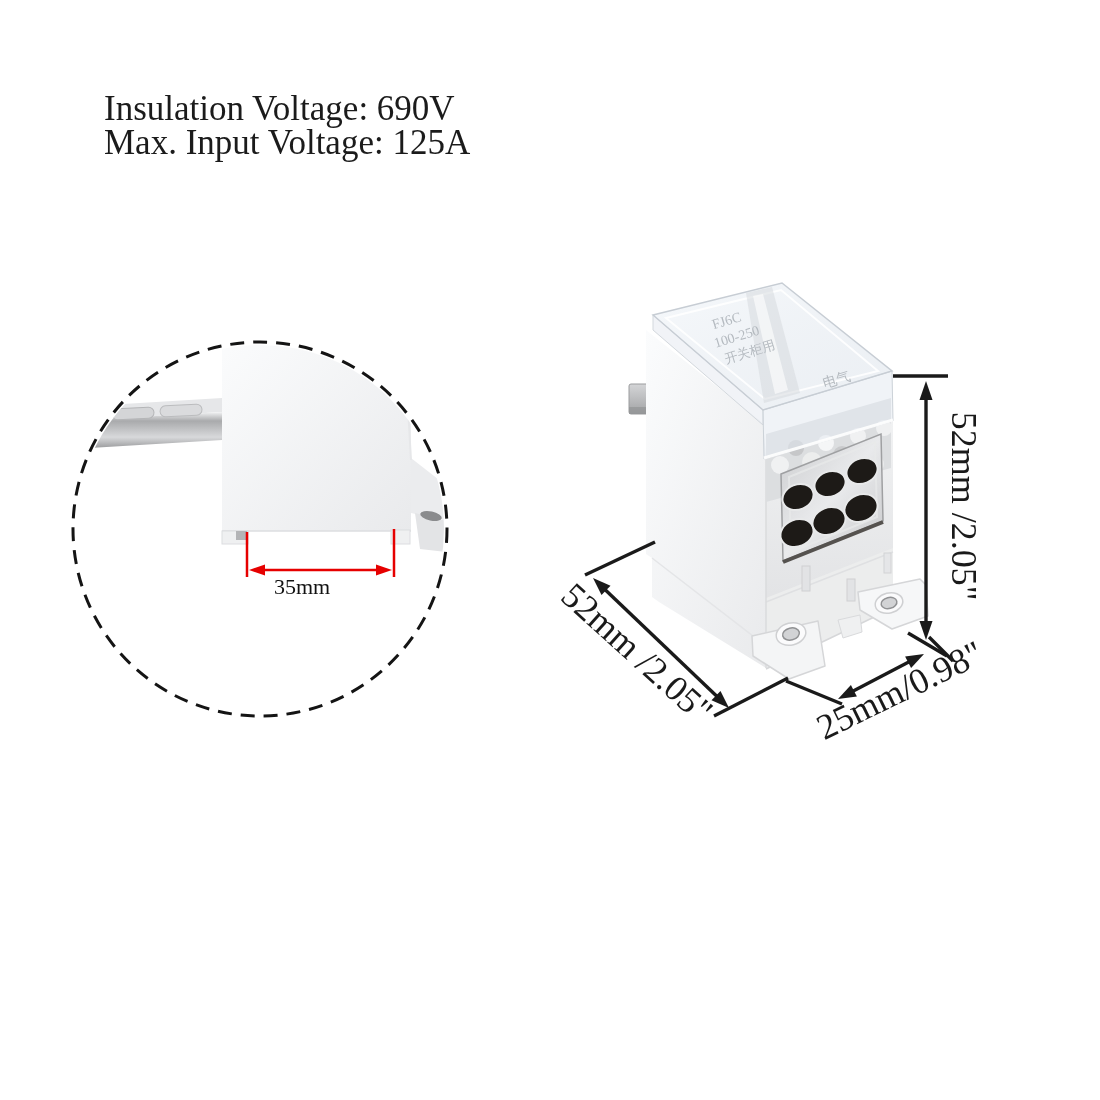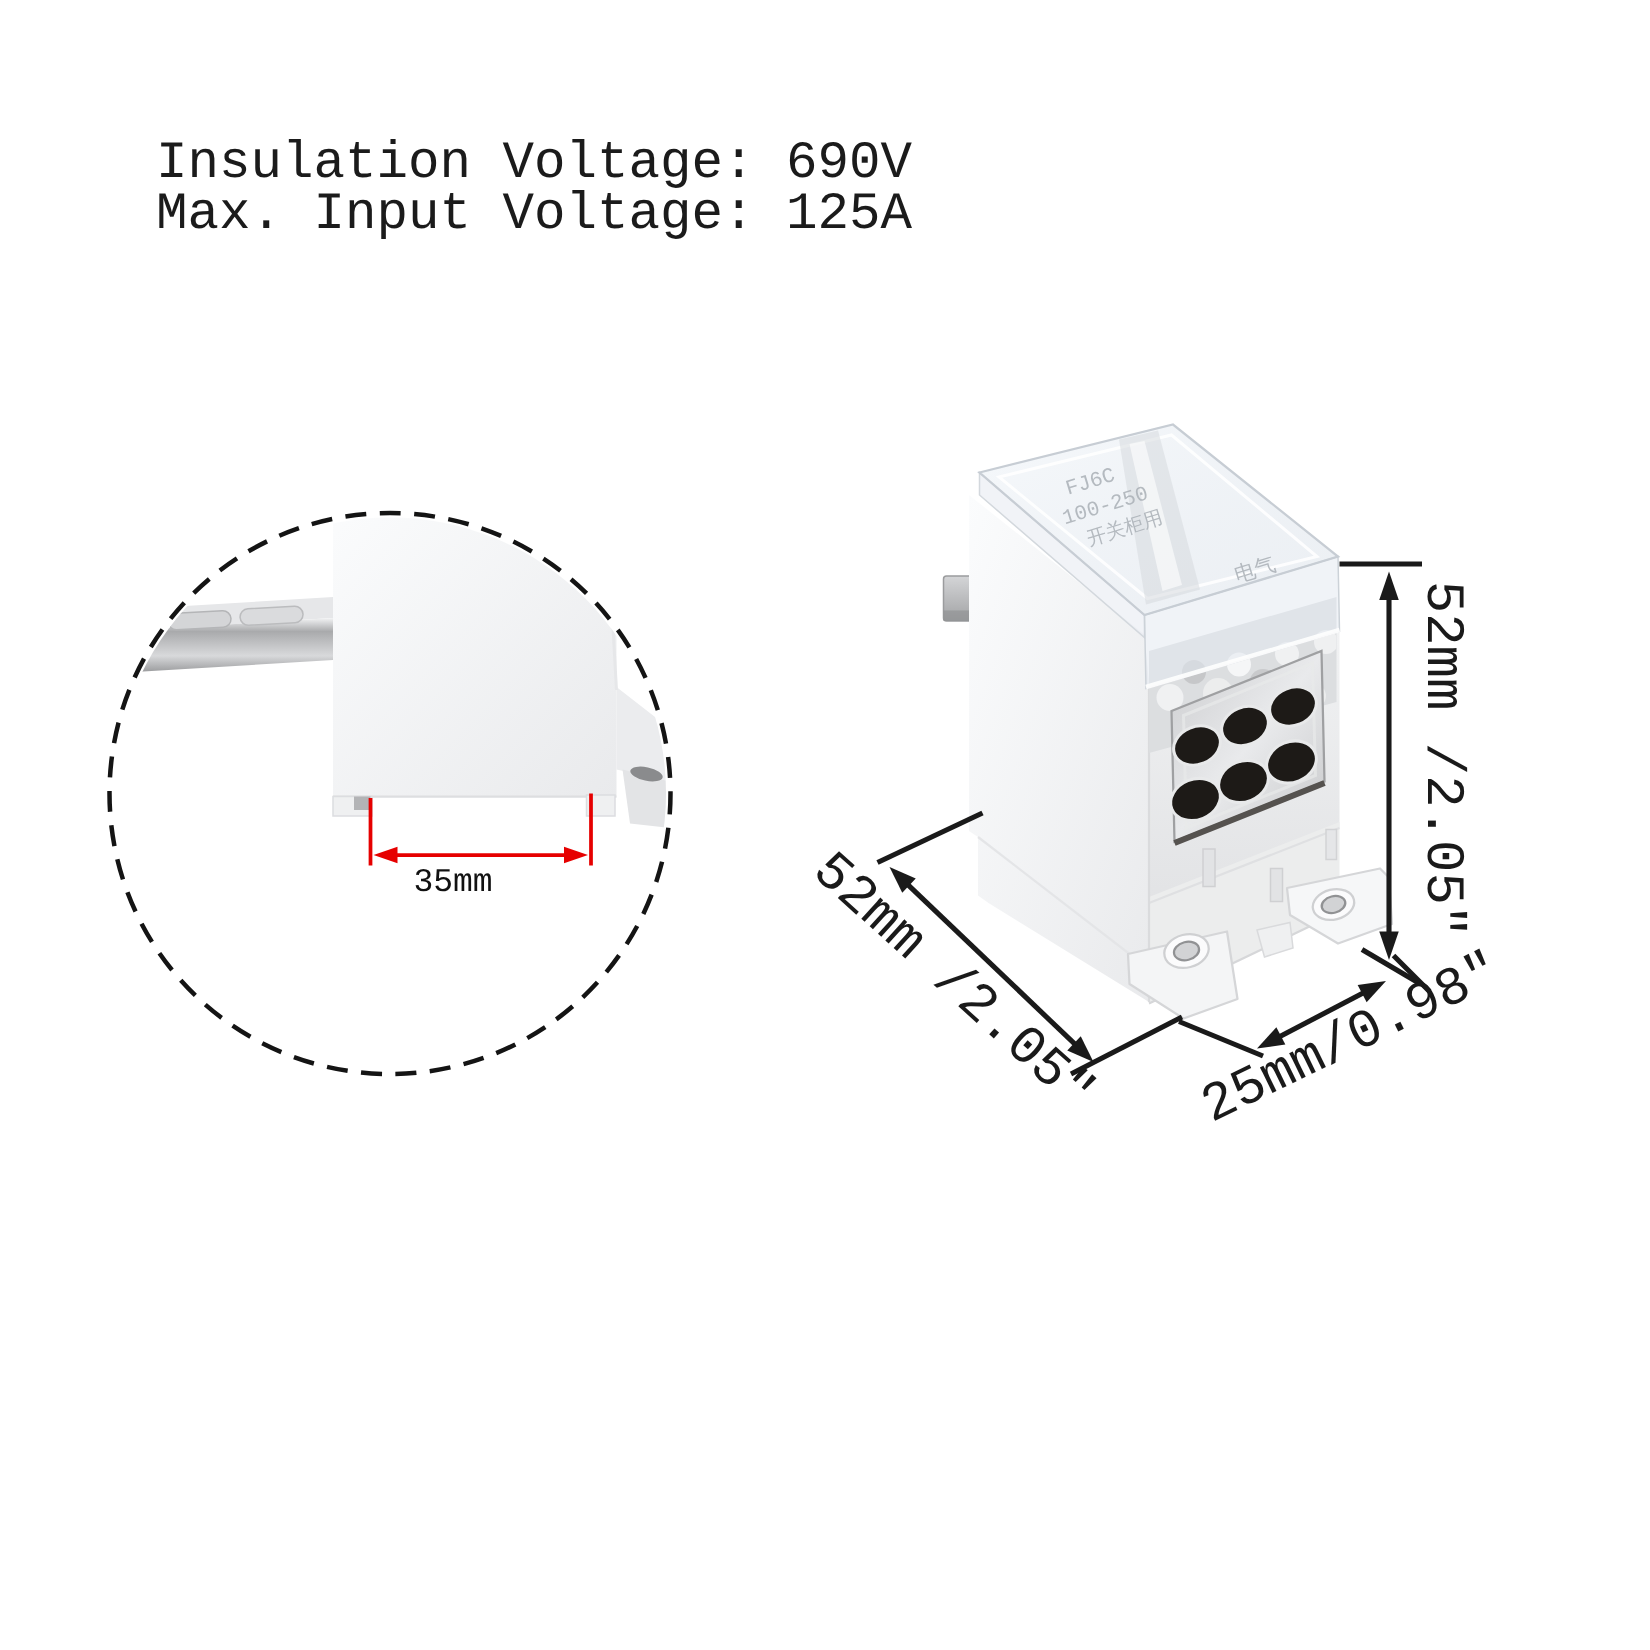--- a/index.html
+++ b/index.html
@@ -1,18 +1,18 @@
 <!DOCTYPE html>
 <html><head>
 <meta charset="utf-8">
 <style>
   html,body{margin:0;padding:0;background:#ffffff;}
   .canvas{
     position:relative;width:1100px;height:1100px;background:#ffffff;overflow:hidden;
-    font-family:Liberation Mono, monospace;
+    font-family:Liberation Serif, serif;
   }
   .spec-block{
     position:absolute;left:104px;top:92px;width:500px;
     font-size:35px;line-height:34px;color:#1b1b1b;text-align:left;
     letter-spacing:0px;white-space:nowrap;
   }
   svg{position:absolute;left:0;top:0;}
   .dim-label{font-size:36px;fill:#1a1a1a;}
   .dim-label-small{font-size:22px;fill:#111111;}
   .cover-text{fill:#aeb4ba;opacity:0.9;}

